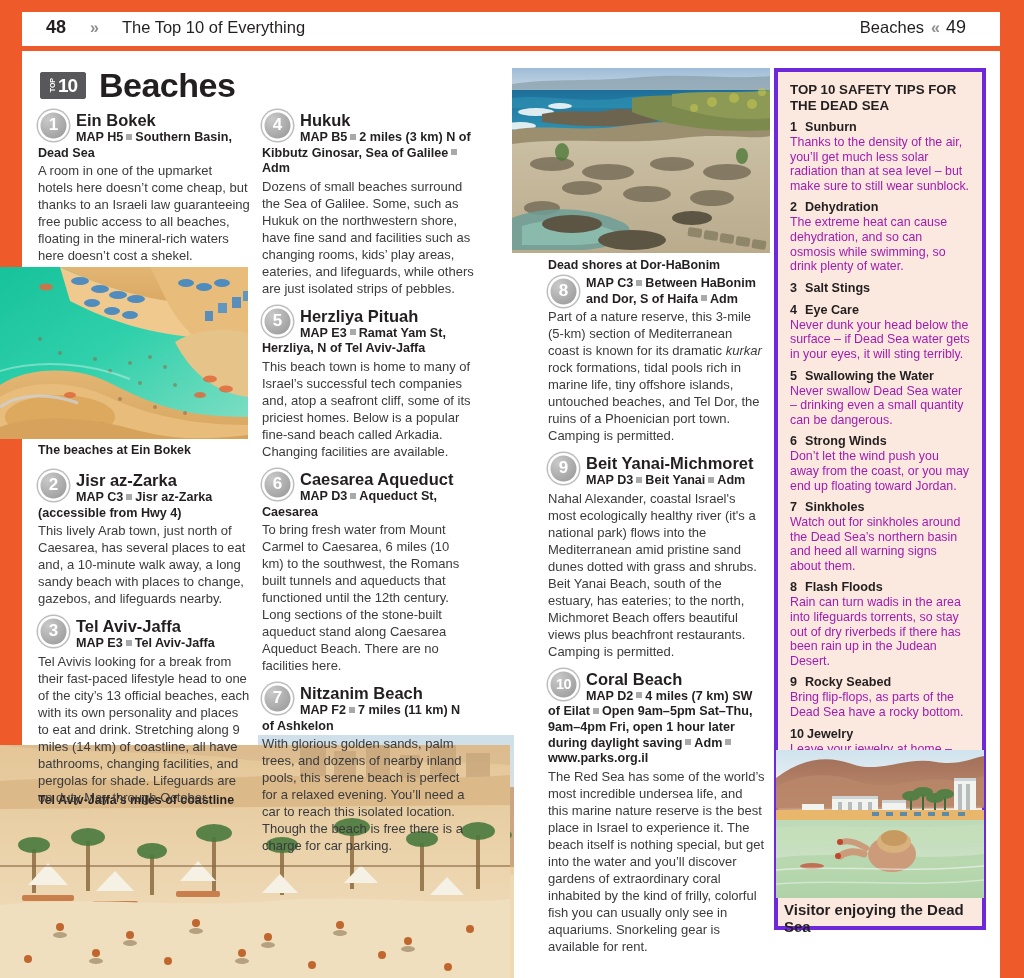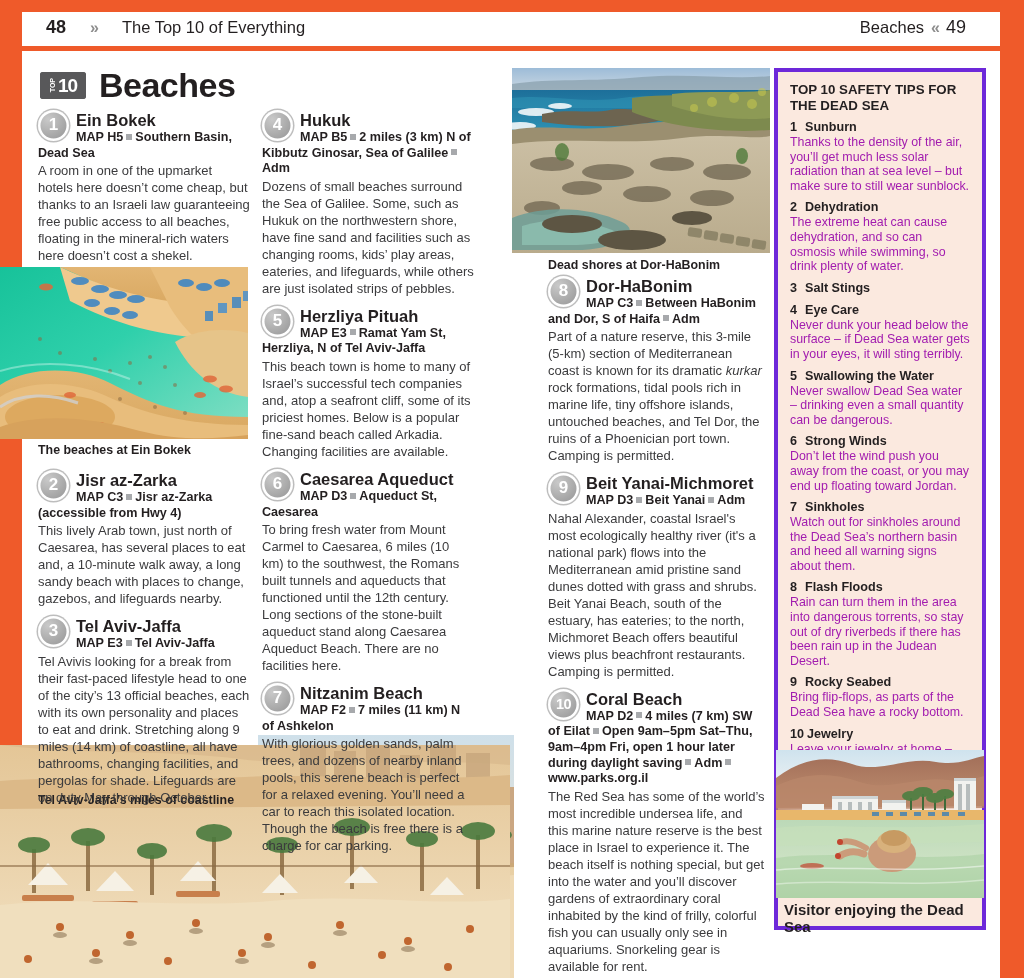--- a/index.html
+++ b/index.html
@@ -515,21 +515,20 @@
         <span>MAP F2</span><span class="sq"></span><span>7 miles (11 km) N of Ashkelon</span>
       </div>
       <div class="entry-body">With glorious golden sands, palm trees, and dozens of nearby inland pools, this serene beach is perfect for a relaxed evening. You’ll need a car to reach this isolated location. Though the beach is free there is a charge for car parking.</div>
     </div>
   </div>
 
   <div class="col col3">
     <div style="height:18px"></div>
     <div class="entry">
       <div class="num-badge">8</div>
-      <div class="entry-title">Dor-HaBonim</div>
       <div class="entry-meta">
         <span>MAP C3</span><span class="sq"></span><span>Between HaBonim and Dor, S of Haifa</span><span class="sq"></span><span>Adm</span>
       </div>
       <div class="entry-body"><span>Part of a nature reserve, this 3-mile (5-km) section of Mediterranean coast is known for its dramatic </span><em>kurkar</em><span> rock formations, tidal pools rich in marine life, tiny offshore islands, untouched beaches, and Tel Dor, the ruins of a Phoenician port town. Camping is permitted.</span></div>
     </div>
 
     <div class="entry">
       <div class="num-badge">9</div>
       <div class="entry-title">Beit Yanai-Michmoret</div>
       <div class="entry-meta">
@@ -574,21 +573,21 @@
       <div class="tip">
         <div class="tip-head"><span class="tnum">6</span><span>Strong Winds</span></div>
         <div class="tip-body">Don’t let the wind push you away from the coast, or you may end up floating toward Jordan.</div>
       </div>
       <div class="tip">
         <div class="tip-head"><span class="tnum">7</span><span>Sinkholes</span></div>
         <div class="tip-body">Watch out for sinkholes around the Dead Sea’s northern basin and heed all warning signs about them.</div>
       </div>
       <div class="tip">
         <div class="tip-head"><span class="tnum">8</span><span>Flash Floods</span></div>
-        <div class="tip-body">Rain can turn them in the area into dangerous torrents, so stay out of dry riverbeds if there has been rain up in the Judean Desert.</div>
+        <div class="tip-body">Rain can turn wadis in the area into lifeguards torrents, so stay out of dry riverbeds if there has been rain up in the Judean Desert.</div>
       </div>
       <div class="tip">
         <div class="tip-head"><span class="tnum">9</span><span>Rocky Seabed</span></div>
         <div class="tip-body">Bring flip-flops, as parts of the Dead Sea have a rocky bottom.</div>
       </div>
       <div class="tip">
         <div class="tip-head"><span class="tnum">10</span><span>Jewelry</span></div>
         <div class="tip-body">Leave your jewelry at home – minerals in the water will discolor almost everything except 24-carat gold.</div>
       </div>
     </div>

